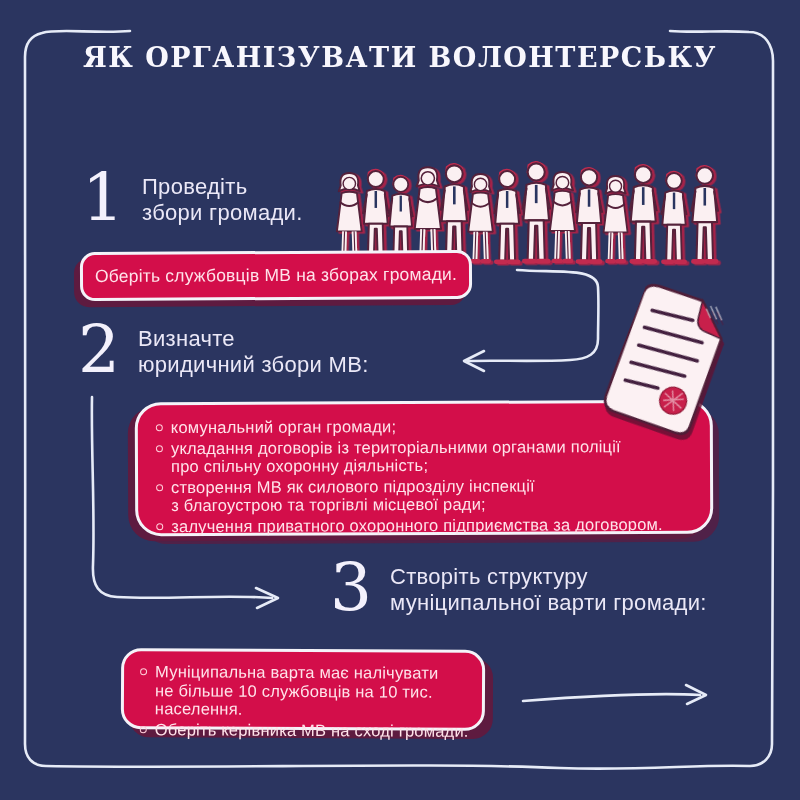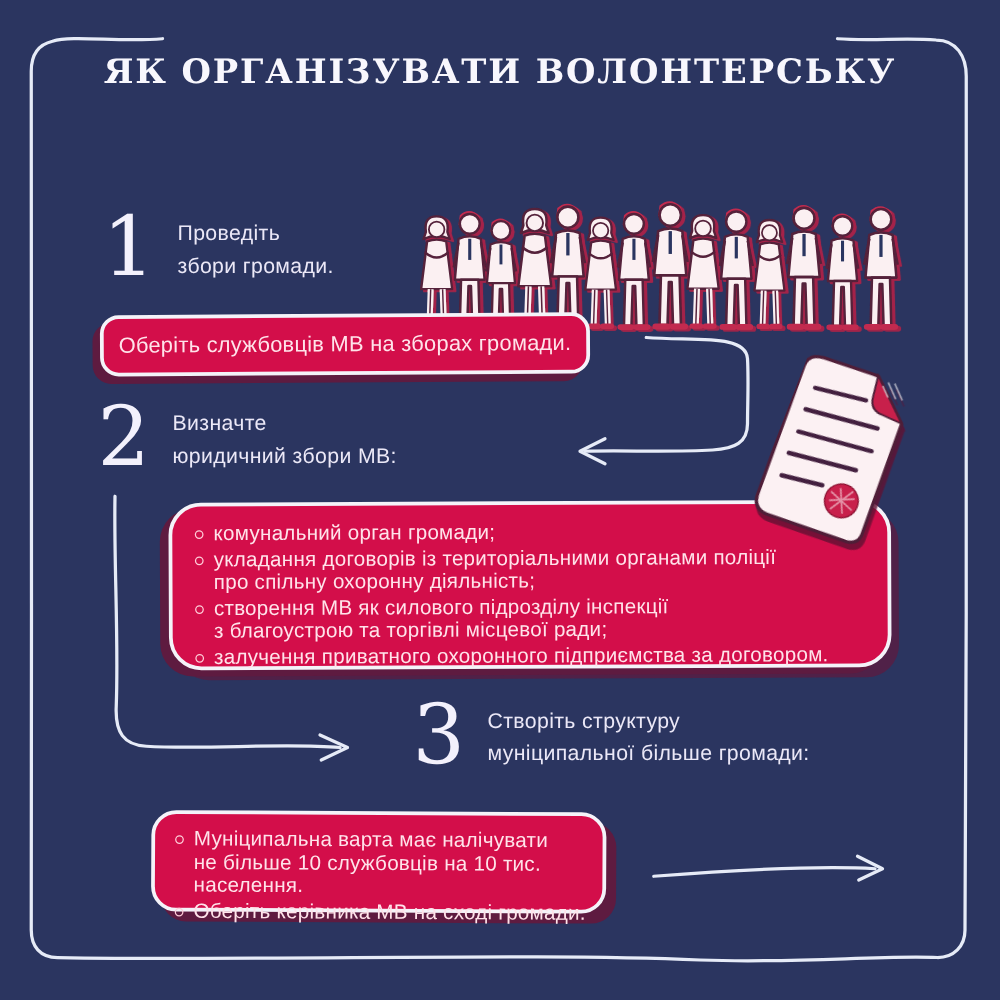--- a/index.html
+++ b/index.html
@@ -15,21 +15,21 @@
     font-family:"DejaVu Serif",serif;font-weight:700;
     font-size:27px;line-height:30px;letter-spacing:1.5px;color:#f8f7fd;margin-top:17px;
   }
 
   .step{position:absolute;display:flex;align-items:flex-start;}
   .num{
     font-family:"DejaVu Serif",serif;font-size:66px;line-height:60px;
     color:#f3f1fc;margin-right:18px;
   }
   .step-title{
-    font-size:17px;line-height:26px;color:#ebe8f7;letter-spacing:.3px;
+    font-size:22px;line-height:26px;color:#ebe8f7;letter-spacing:.3px;
     white-space:pre-line;padding-top:6px;
   }
   .step1{left:82px;top:168px;}
   .step2{left:78px;top:320px;}
   .step3{left:330px;top:558px;}
 
   .callout{
     position:absolute;background:#d30e4a;border:3px solid #f4f3f9;
     color:#ffe3ea;box-sizing:border-box;
   }
@@ -168,21 +168,21 @@
         <path d="M14 99 L46 95"></path>
       </g>
       <circle cx="64" cy="101" r="13" fill="#c8204b" stroke="#8c1030"></circle>
       <path d="M54 97 L74 105 M55 104 L73 96 M58 110 L70 91 M60 92 L68 110" stroke="rgba(255,255,255,.5)" stroke-width="1.4"></path>
     </svg>
   </div>
 
   <div class="step step3">
     <div class="num">3</div>
     <div class="step-title">Створіть структуру
-муніципальної більше громади:</div>
+муніципальної варти громади:</div>
   </div>
 
   <div class="callout c3">
     <ul>
       <li>Муніципальна варта має налічувати
 не більше 10 службовців на 10 тис. населення.</li>
       <li>Оберіть керівника МВ на сході громади.</li>
     </ul>
   </div>
 

